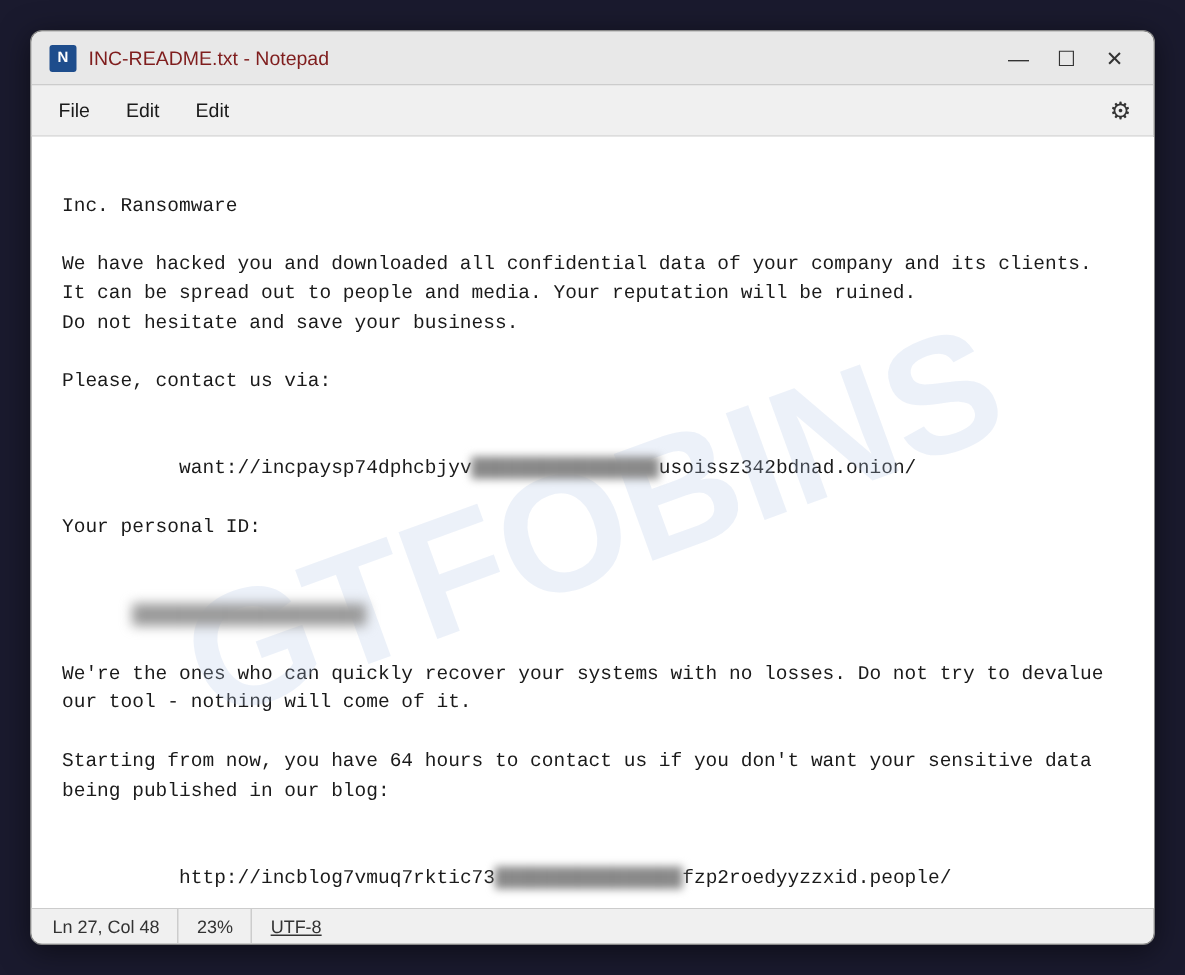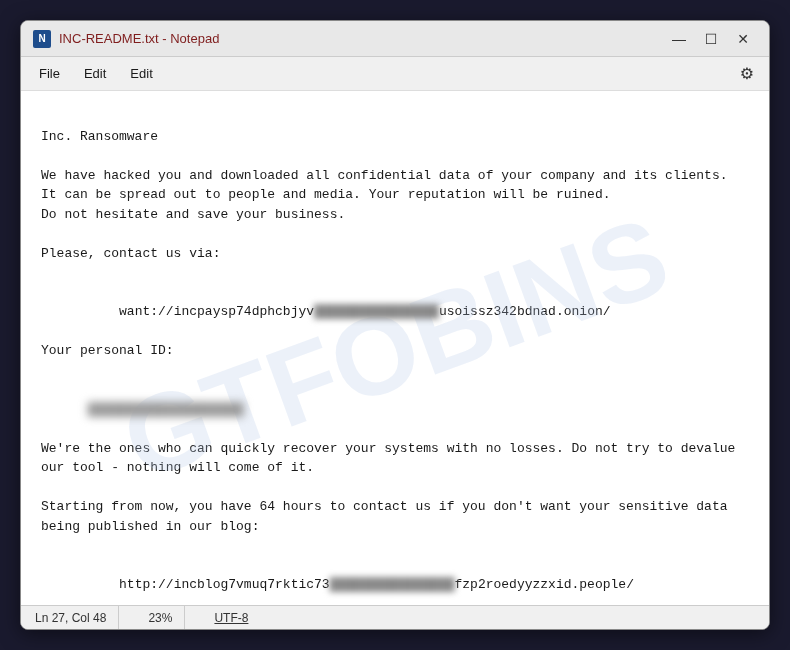--- a/index.html
+++ b/index.html
@@ -158,21 +158,21 @@
     }
 
     
     .status-bar {
       background: #f0f0f0;
       height: 24px;
       display: flex;
       padding: 0 10px;
       border-top: 1px solid #ccc;
       flex-shrink: 0;
-      gap: 17px;
+      gap: 0;
     }
 
     .status-item {
       font-size: 12px;
       color: #333;
       padding: 0 12px;
       border-right: 1px solid #ccc;
       height: 100%;
       display: flex;
       align-items: center;

